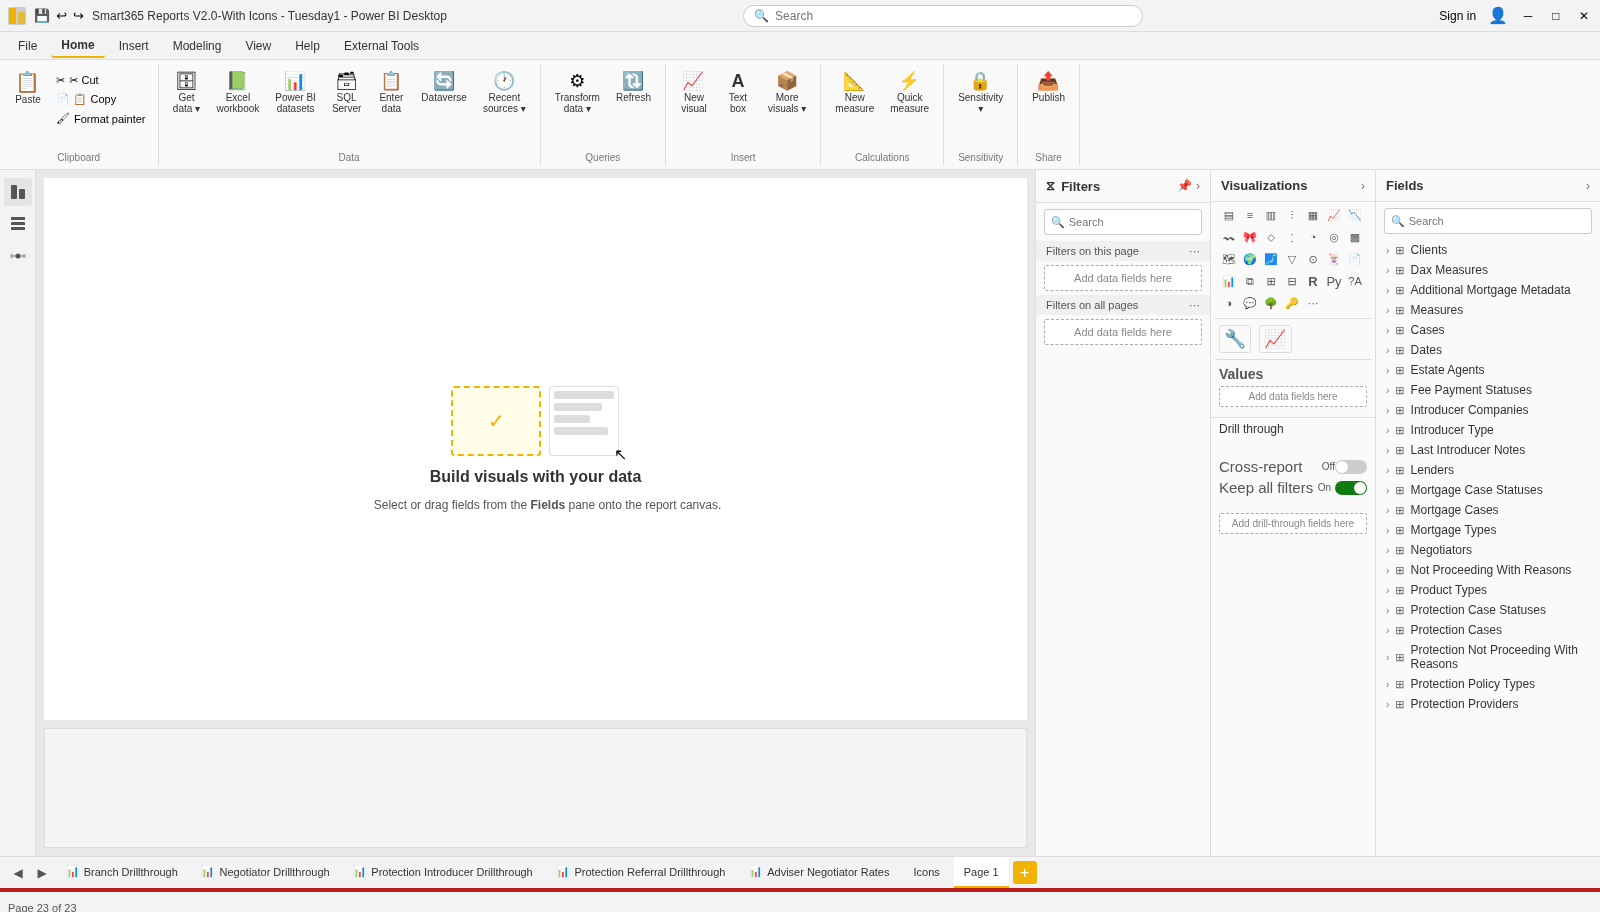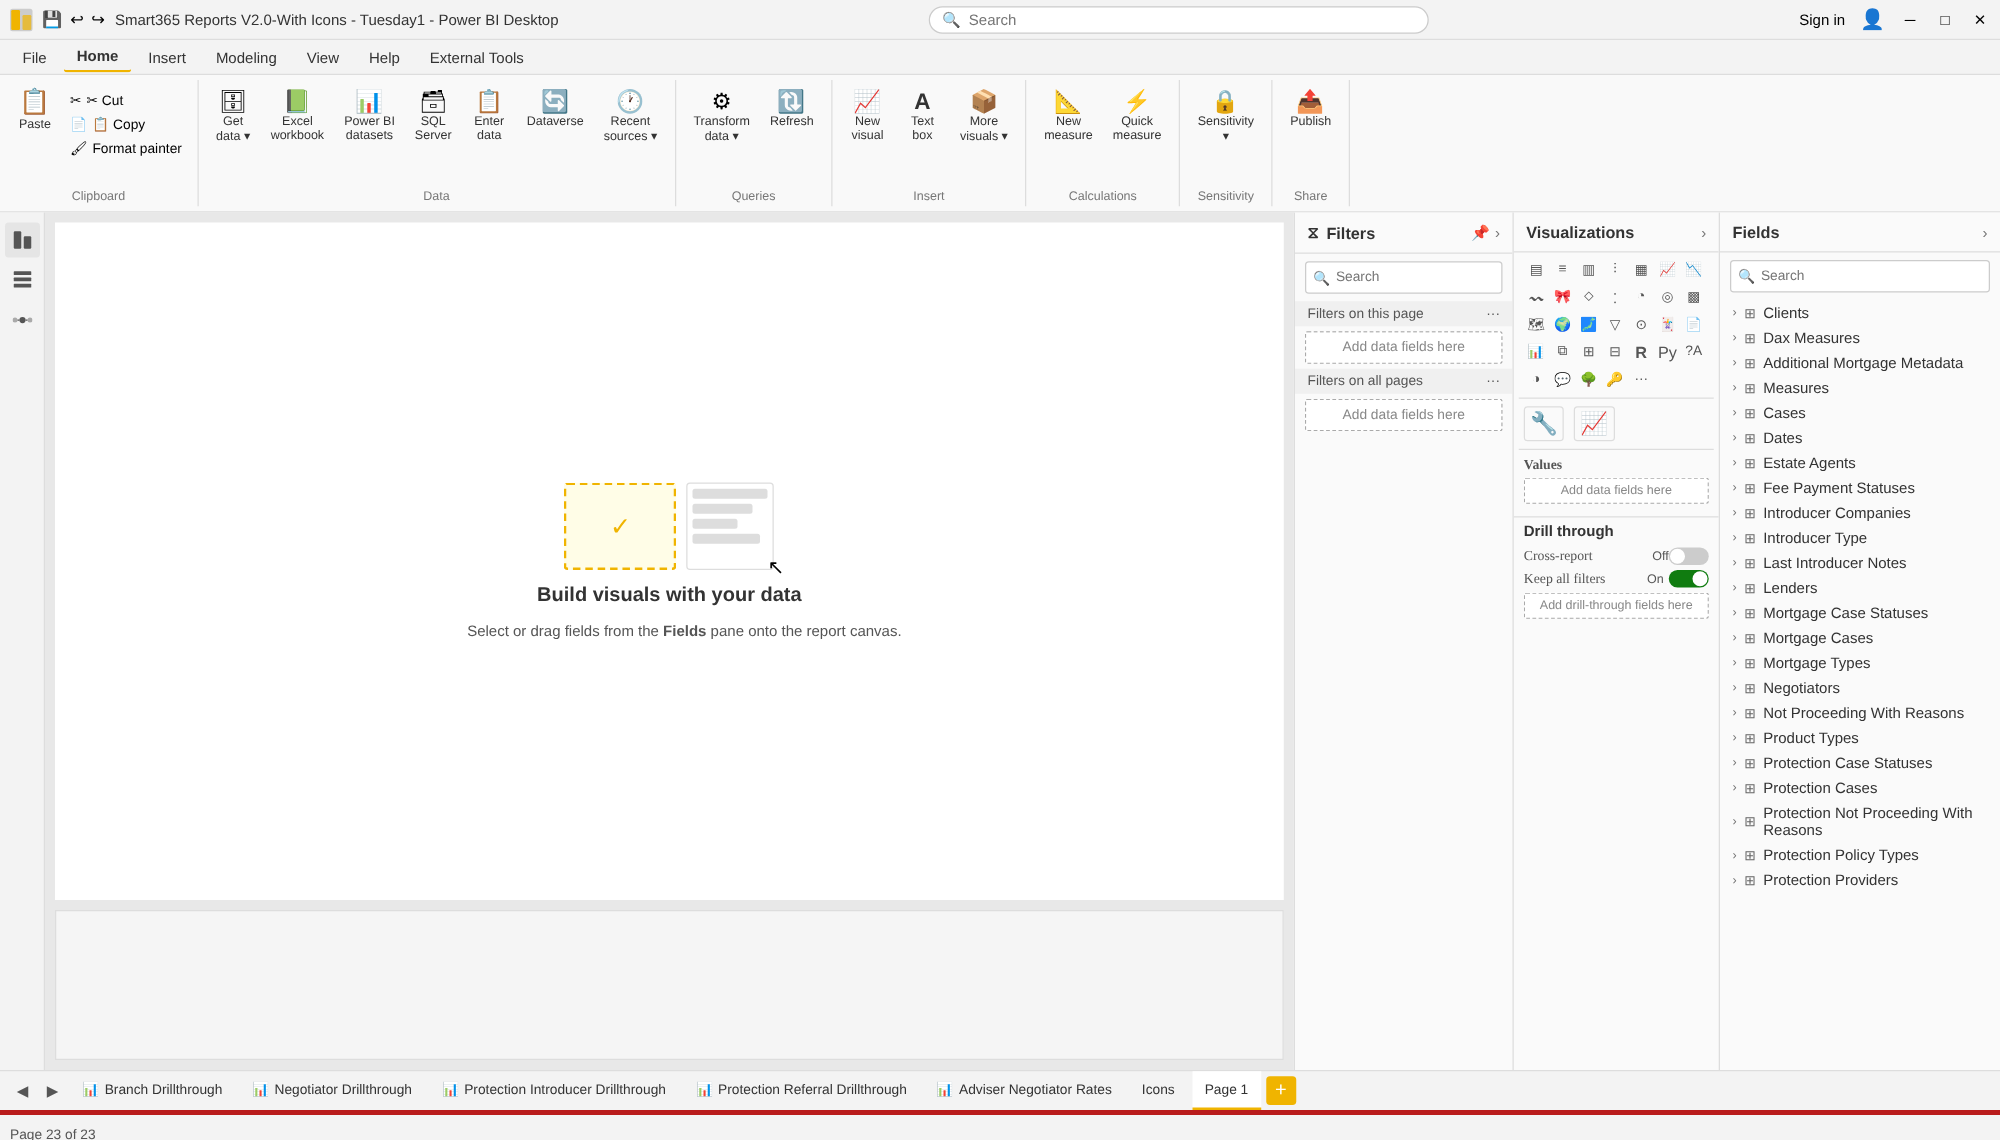--- a/index.html
+++ b/index.html
@@ -287,36 +287,36 @@
       justify-content: center;
       cursor: pointer;
       border-radius: 2px;
       font-size: 11px;
       color: #555;
     }
     .viz-divider { height: 1px; background: #ddd; margin: 2px 4px; }
     .viz-section {
       padding: 4px 8px;
     }
-    .viz-section-label { font-size: 11px; color: #555; margin-bottom: 4px; font-weight: 600; font-family: Liberation Serif, serif; }
+    .viz-section-label { font-size: 14px; color: #555; margin-bottom: 4px; font-weight: 600; }
     .viz-add-btn {
       padding: 4px 8px;
       border: 1px dashed #aaa;
       border-radius: 2px;
       font-size: 10px;
       color: #888;
       cursor: pointer;
       background: white;
       text-align: center;
       margin: 2px 0;
     }
     .drill-section { padding: 4px 8px; border-top: 1px solid #ddd; margin-top: 4px; }
-    .drill-title { font-size: 12px; font-weight: 700; color: #333; margin-bottom: 6px; }
+    .drill-title { font-size: 12px; font-weight: 400; color: #333; margin-bottom: 22px; }
     .drill-row { display: flex; align-items: center; justify-content: space-between; margin-bottom: 4px; }
-    .drill-label { font-size: 11px; color: #555; font-family: Liberation Serif, serif; }
+    .drill-label { font-size: 15px; color: #555; }
     .toggle-track {
       width: 32px;
       height: 14px;
       background: #ccc;
       border-radius: 7px;
       position: relative;
       cursor: pointer;
     }
     .toggle-track.on { background: #107c10; }
     .toggle-knob {
@@ -332,21 +332,21 @@
     .toggle-track.on .toggle-knob { left: 19px; }
     .drill-add-btn {
       padding: 4px 8px;
       border: 1px dashed #aaa;
       border-radius: 2px;
       font-size: 10px;
       color: #888;
       cursor: pointer;
       background: white;
       text-align: center;
-      margin-top: 4px;
+      margin-top: 17px;
     }
 
     
     .fields-panel {
       width: 225px;
       background: #fafafa;
       border-left: 1px solid #ddd;
       display: flex;
       flex-direction: column;
     }

